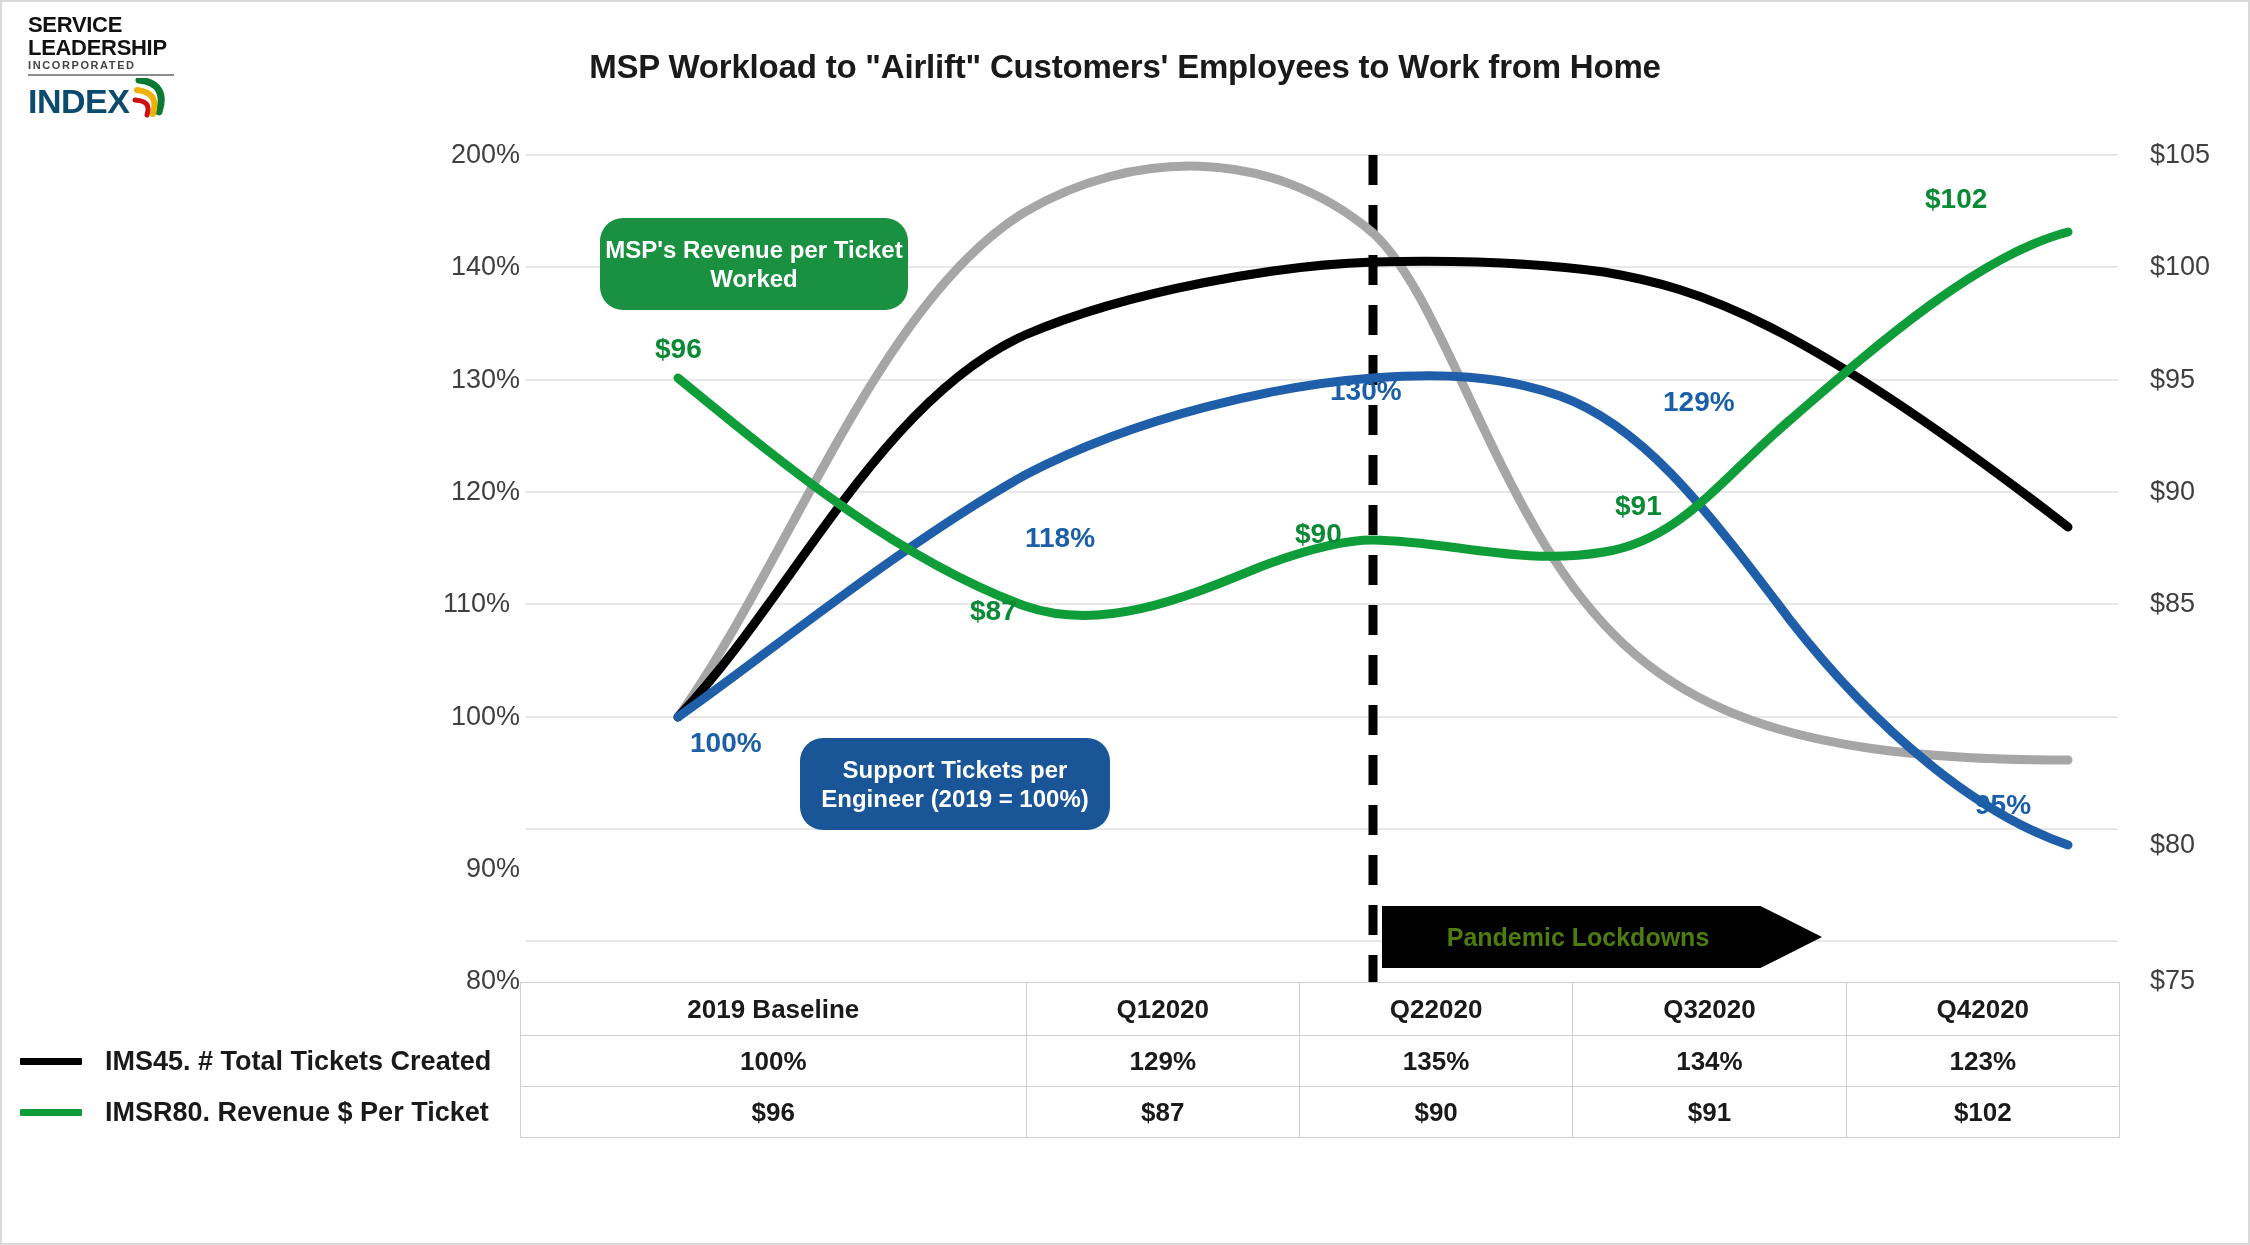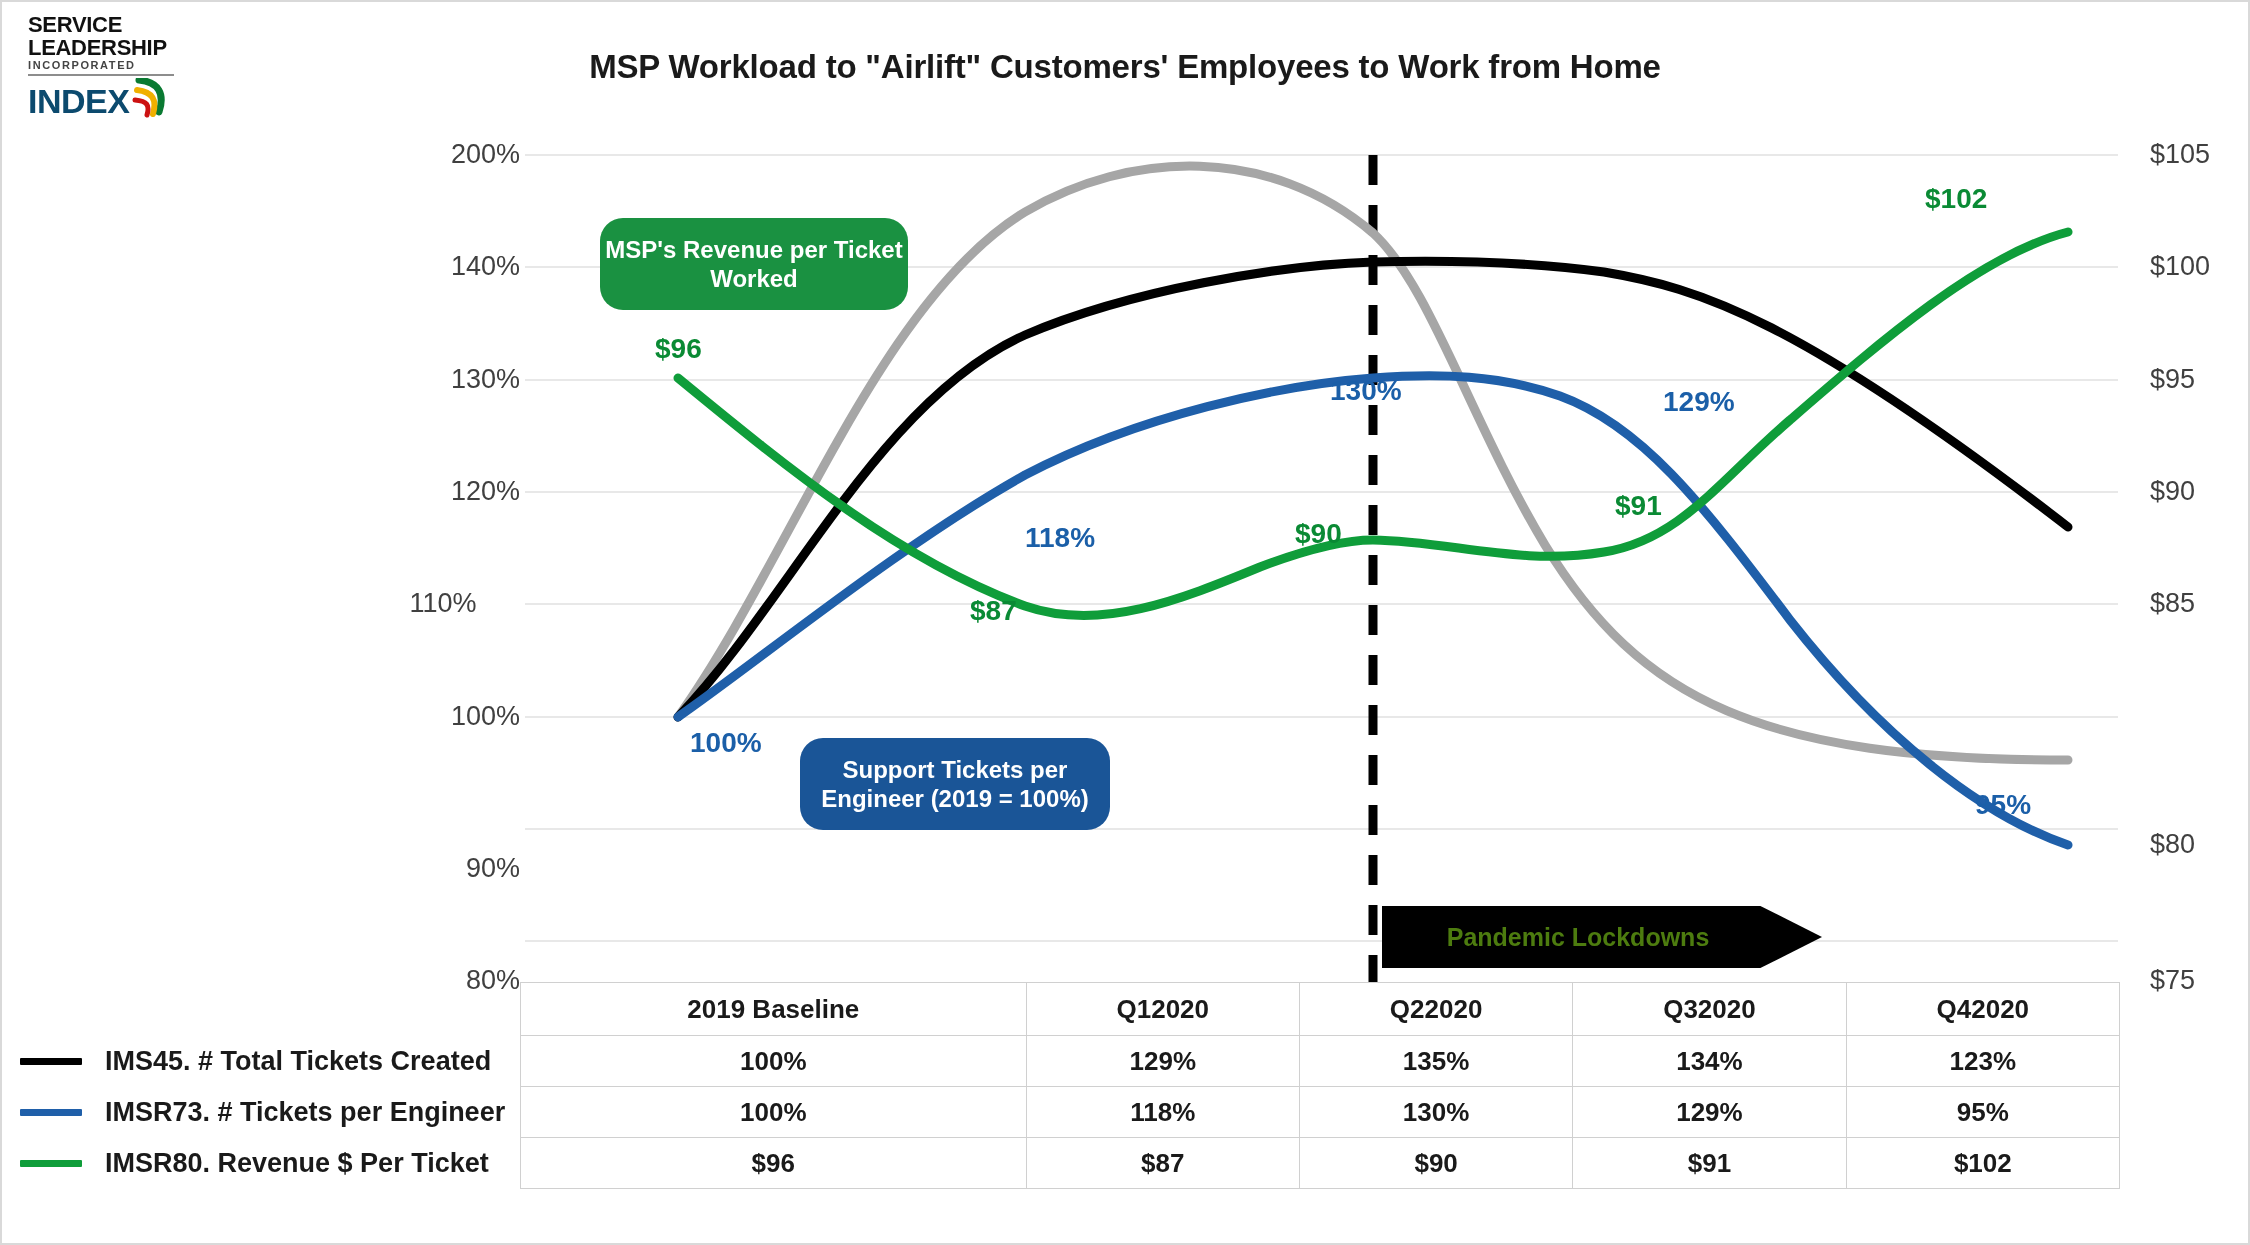--- a/index.html
+++ b/index.html
@@ -181,21 +181,21 @@
            C 1310 548, 1345 540, 1373 540
            C 1450 541, 1520 566, 1604 552
            C 1680 540, 1720 480, 1790 420
            C 1880 342, 1980 255, 2068 232" fill="none" stroke="#0F9D3A" stroke-width="9" stroke-linecap="round"></path>
 </svg>
 
 <div class="tick left" style="left:370px; top:139px;">200%</div>
 <div class="tick left" style="left:370px; top:251px;">140%</div>
 <div class="tick left" style="left:370px; top:364px;">130%</div>
 <div class="tick left" style="left:370px; top:476px;">120%</div>
-<div class="tick left" style="left:368px; top:588px;text-align:center;">110%</div>
+<div class="tick left" style="left:360px; top:588px;">110%</div>
 <div class="tick left" style="left:370px; top:701px;">100%</div>
 <div class="tick left" style="left:370px; top:853px;">90%</div>
 <div class="tick left" style="left:370px; top:965px;">80%</div>
 
 <div class="tick right" style="left:2150px; top:139px;">$105</div>
 <div class="tick right" style="left:2150px; top:251px;">$100</div>
 <div class="tick right" style="left:2150px; top:364px;">$95</div>
 <div class="tick right" style="left:2150px; top:476px;">$90</div>
 <div class="tick right" style="left:2150px; top:588px;">$85</div>
 <div class="tick right" style="left:2150px; top:829px;">$80</div>
@@ -246,33 +246,20 @@
       </td>
       <td class="cell">100%</td>
       <td class="cell">129%</td>
       <td class="cell">135%</td>
       <td class="cell">134%</td>
       <td class="cell">123%</td>
     </tr>
     <tr>
       <td class="rowlabel-cell">
         <span class="legend-row-inner">
-          <span class="legend-swatch" style="background:#1F5FA9;"></span>
-          <span class="legend-text">IMSR73. # Tickets per Engineer</span>
-        </span>
-      </td>
-      <td class="cell">100%</td>
-      <td class="cell">118%</td>
-      <td class="cell">130%</td>
-      <td class="cell">129%</td>
-      <td class="cell">95%</td>
-    </tr>
-    <tr>
-      <td class="rowlabel-cell">
-        <span class="legend-row-inner">
           <span class="legend-swatch" style="background:#0F9D3A;"></span>
           <span class="legend-text">IMSR80. Revenue $ Per Ticket</span>
         </span>
       </td>
       <td class="cell">$96</td>
       <td class="cell">$87</td>
       <td class="cell">$90</td>
       <td class="cell">$91</td>
       <td class="cell">$102</td>
     </tr>

